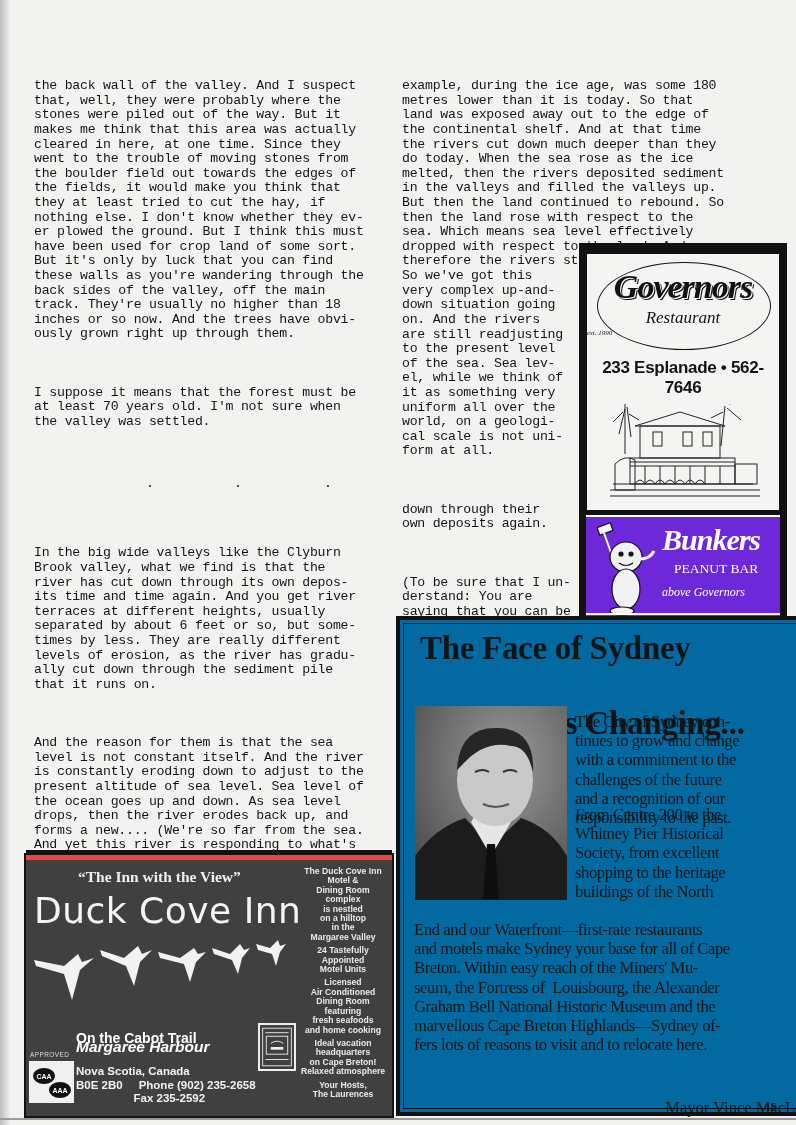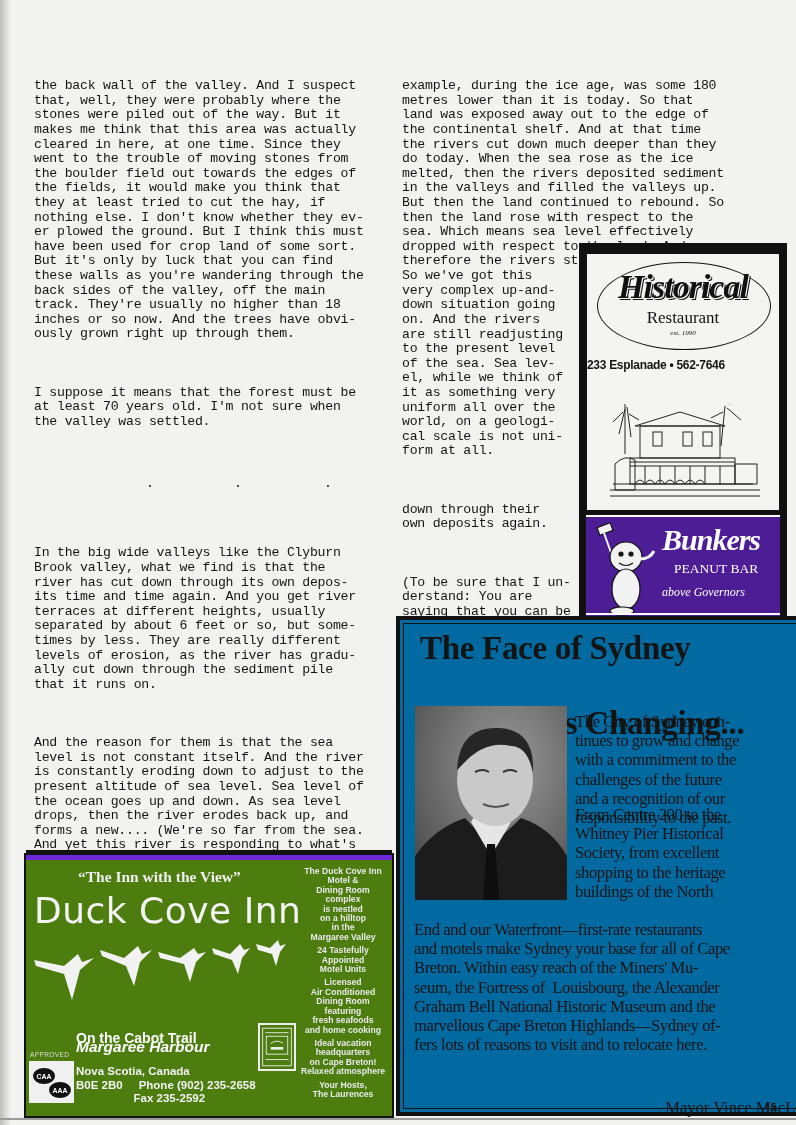--- a/index.html
+++ b/index.html
@@ -33,28 +33,28 @@
     position: absolute; left: 10px; top: 8px; width: 172px; height: 86px;
     border: 1.5px solid #111; border-radius: 50%;
   }
   .gov-name {
     position: absolute; left: 0; right: 0; top: 14px; text-align: center;
     font-family: "Liberation Serif", serif; font-size: 34px; font-weight: bold; font-style: italic;
     letter-spacing: -1px; color: #111; text-shadow: 1px 1px 0 #fff, 2px 2px 0 #111;
   }
   .gov-sub {
     position: absolute; left: 0; right: 0; top: 54px; text-align: center;
-    font-family: "Liberation Serif", serif; font-size: 17px; color: #111;
-  }
-  .gov-est { position: absolute; left: 0; right: 0; top: 75px; text-align: center; font-family: "Liberation Serif", serif; font-size: 7px; font-style: italic; }
-  .gov-addr { position: absolute; left: 0; right: 0; top: 104px; text-align: left; font-family: "Liberation Sans", sans-serif; font-weight: bold; font-size: 12px; letter-spacing: -0.3px; }
+    font-family: "Liberation Serif", serif; font-style: italic; font-size: 17px; color: #111;
+  }
+  .gov-est { position: absolute; left: 0; right: 0; top: 75px; font-family: "Liberation Serif", serif; font-size: 7px; font-style: italic; }
+  .gov-addr { position: absolute; left: 0; right: 0; top: 104px; text-align: center; font-family: "Liberation Sans", sans-serif; font-weight: bold; font-size: 17px; letter-spacing: -0.3px; }
   .gov-tag { position: absolute; left: 0; right: 0; top: 124px; text-align: center; font-family: "Liberation Sans", sans-serif; font-weight: bold; font-size: 9.5px; line-height: 11px; }
   .gov-house { position: absolute; left: 18px; top: 150px; width: 160px; height: 100px; }
   #bunkers {
-    position: absolute; left: 4px; top: 266px; right: 4px; height: 104px; background: #4c1d95; color: #fff;
+    position: absolute; left: 4px; top: 266px; right: 4px; height: 104px; background: #6d28d9; color: #fff;
     border-top: 2px solid #fff;
   }
   .bunk-name { position: absolute; left: 76px; top: 6px; font-family: "Liberation Serif", serif; font-style: italic; font-weight: bold; font-size: 30px; color: #fff; letter-spacing: -1px; }
   .bunk-sub { position: absolute; left: 88px; top: 44px; font-family: "Liberation Serif", serif; font-size: 13.5px; color: #fff; text-align: center; }
   .bunk-above { position: absolute; left: 76px; top: 68px; font-family: "Liberation Serif", serif; font-style: italic; font-size: 12px; color: #fff; }
   .bunk-peanut { position: absolute; left: 6px; top: 4px; width: 66px; height: 96px; }
   .bunk-line { position: absolute; left: 0; right: 0; bottom: 6px; height: 2px; background: #fff; }
 
   
   #syd-ad {
@@ -68,22 +68,22 @@
   .syd-text { font-family: "Liberation Serif", serif; font-size: 16.6px; line-height: 19.2px; letter-spacing: -0.4px; white-space: pre; position: absolute; }
   .syd-t1 { left: 171px; top: 88px; }
   .syd-t2 { left: 171px; top: 181px; }
   .syd-t3 { left: 10px; top: 296px; }
   .syd-welcome { position: absolute; left: 0; right: 0; top: 433px; text-align: center; font-family: "Liberation Serif", serif; font-weight: bold; font-size: 18px; }
   .syd-mayor { position: absolute; right: 8px; top: 458px; font-family: "Liberation Serif", serif; font-size: 16.5px; margin-top: 16px; }
 
   
   #duck-ad {
     position: absolute; left: 26px; top: 855px; width: 366px; height: 256px;
-    background: #4d7c0f; color: #fff;
-    border-top: 5px solid #6d28d9; outline: 2px solid #111;
+    background: #404040; color: #fff;
+    border-top: 5px solid #ef4444; outline: 2px solid #111;
   }
   .duck-topline { position: absolute; left: 0; right: 0; top: -10px; height: 4px; background: #111; }
   .duck-quote { position: absolute; left: 52px; top: 8px; font-family: "Liberation Serif", serif; font-weight: bold; font-size: 15.5px; color: #f0f0f0; }
   .duck-name { position: absolute; left: 8px; top: 30px; font-family: "DejaVu Sans", sans-serif; font-size: 36px; color: #f4f4f4; letter-spacing: 0.5px; }
   .duck-birds { position: absolute; left: 8px; top: 80px; width: 260px; height: 70px; }
   .duck-right { position: absolute; left: 268px; top: 7px; width: 98px; text-align: center; font-family: "Liberation Sans", sans-serif; font-weight: bold; font-size: 8.6px; line-height: 9.4px; color: #eaeaea; }
   .duck-right div { margin-bottom: 4px; }
   .duck-cabot { position: absolute; left: 50px; top: 170px; font-family: "Liberation Sans", sans-serif; font-weight: bold; font-size: 14px; }
   .duck-marg { position: absolute; left: 50px; top: 178px; font-family: "Liberation Sans", sans-serif; font-weight: bold; font-size: 15.5px; font-style: italic; }
   .duck-addr { position: absolute; left: 50px; top: 205px; font-family: "Liberation Sans", sans-serif; font-size: 11.5px; line-height: 13.5px; white-space: pre; font-weight: bold; color: #f2f2f2; }
@@ -192,21 +192,21 @@
 10 miles from the
 ocean, and that the
 river, 10 miles back
 from the ocean, is re-
 sponding to the level</p>
 </div>
 
 <div id="gov-ad">
   <div id="gov-inner">
     <div class="gov-oval"></div>
-    <div class="gov-name">Historical</div>
+    <div class="gov-name">Governors</div>
     <div class="gov-sub">Restaurant</div>
     <div class="gov-est">est. 1990</div>
     <div class="gov-addr">233 Esplanade • 562-7646</div>
     <svg class="gov-house" viewBox="0 0 160 100">
       <g fill="none" stroke="#222" stroke-width="1">
         <path d="M20 5 l-6 25 M22 3 l4 30 M18 8 l-10 10 M24 10 l10 6 M20 0 l0 50"></path>
         <path d="M120 2 l-4 40 M122 4 l14 12 M118 8 l-12 6 M124 0 l8 -2"></path>
         <rect x="35" y="22" width="80" height="32"></rect>
         <path d="M30 22 L75 8 L120 22 Z"></path>
         <rect x="48" y="28" width="9" height="14"></rect>

